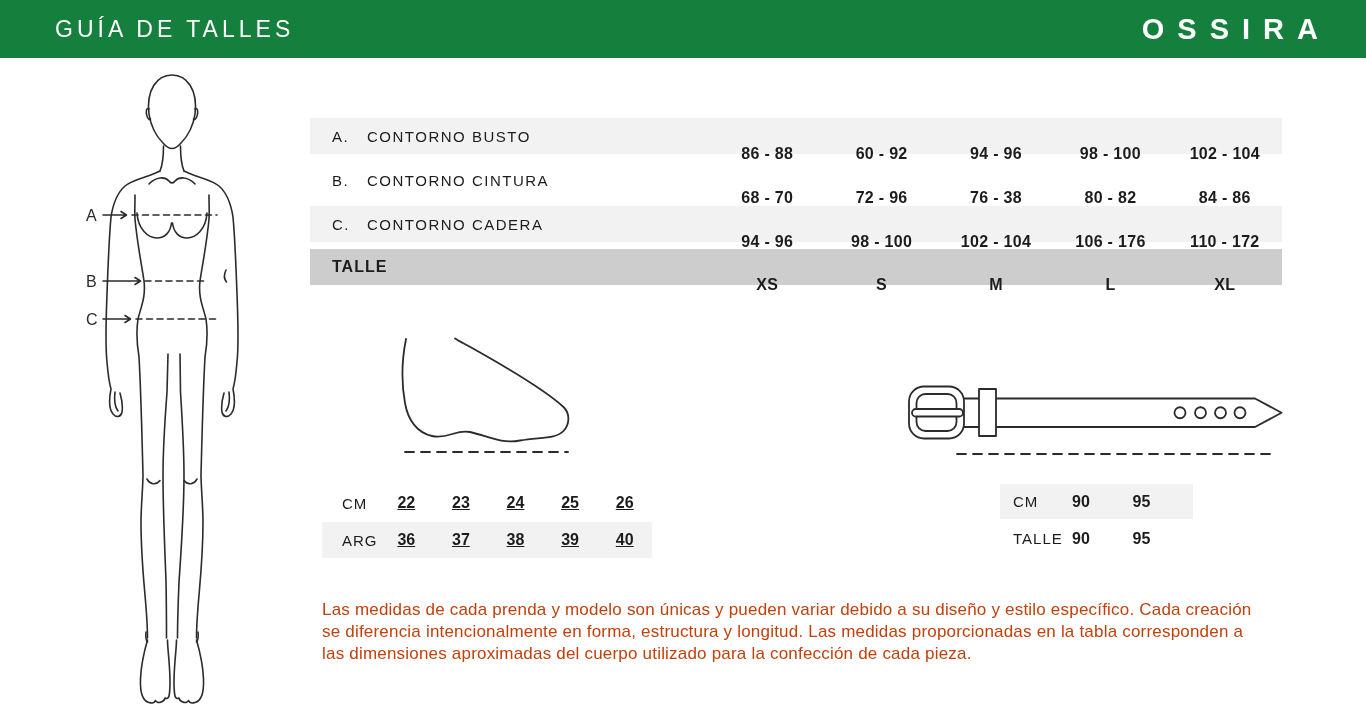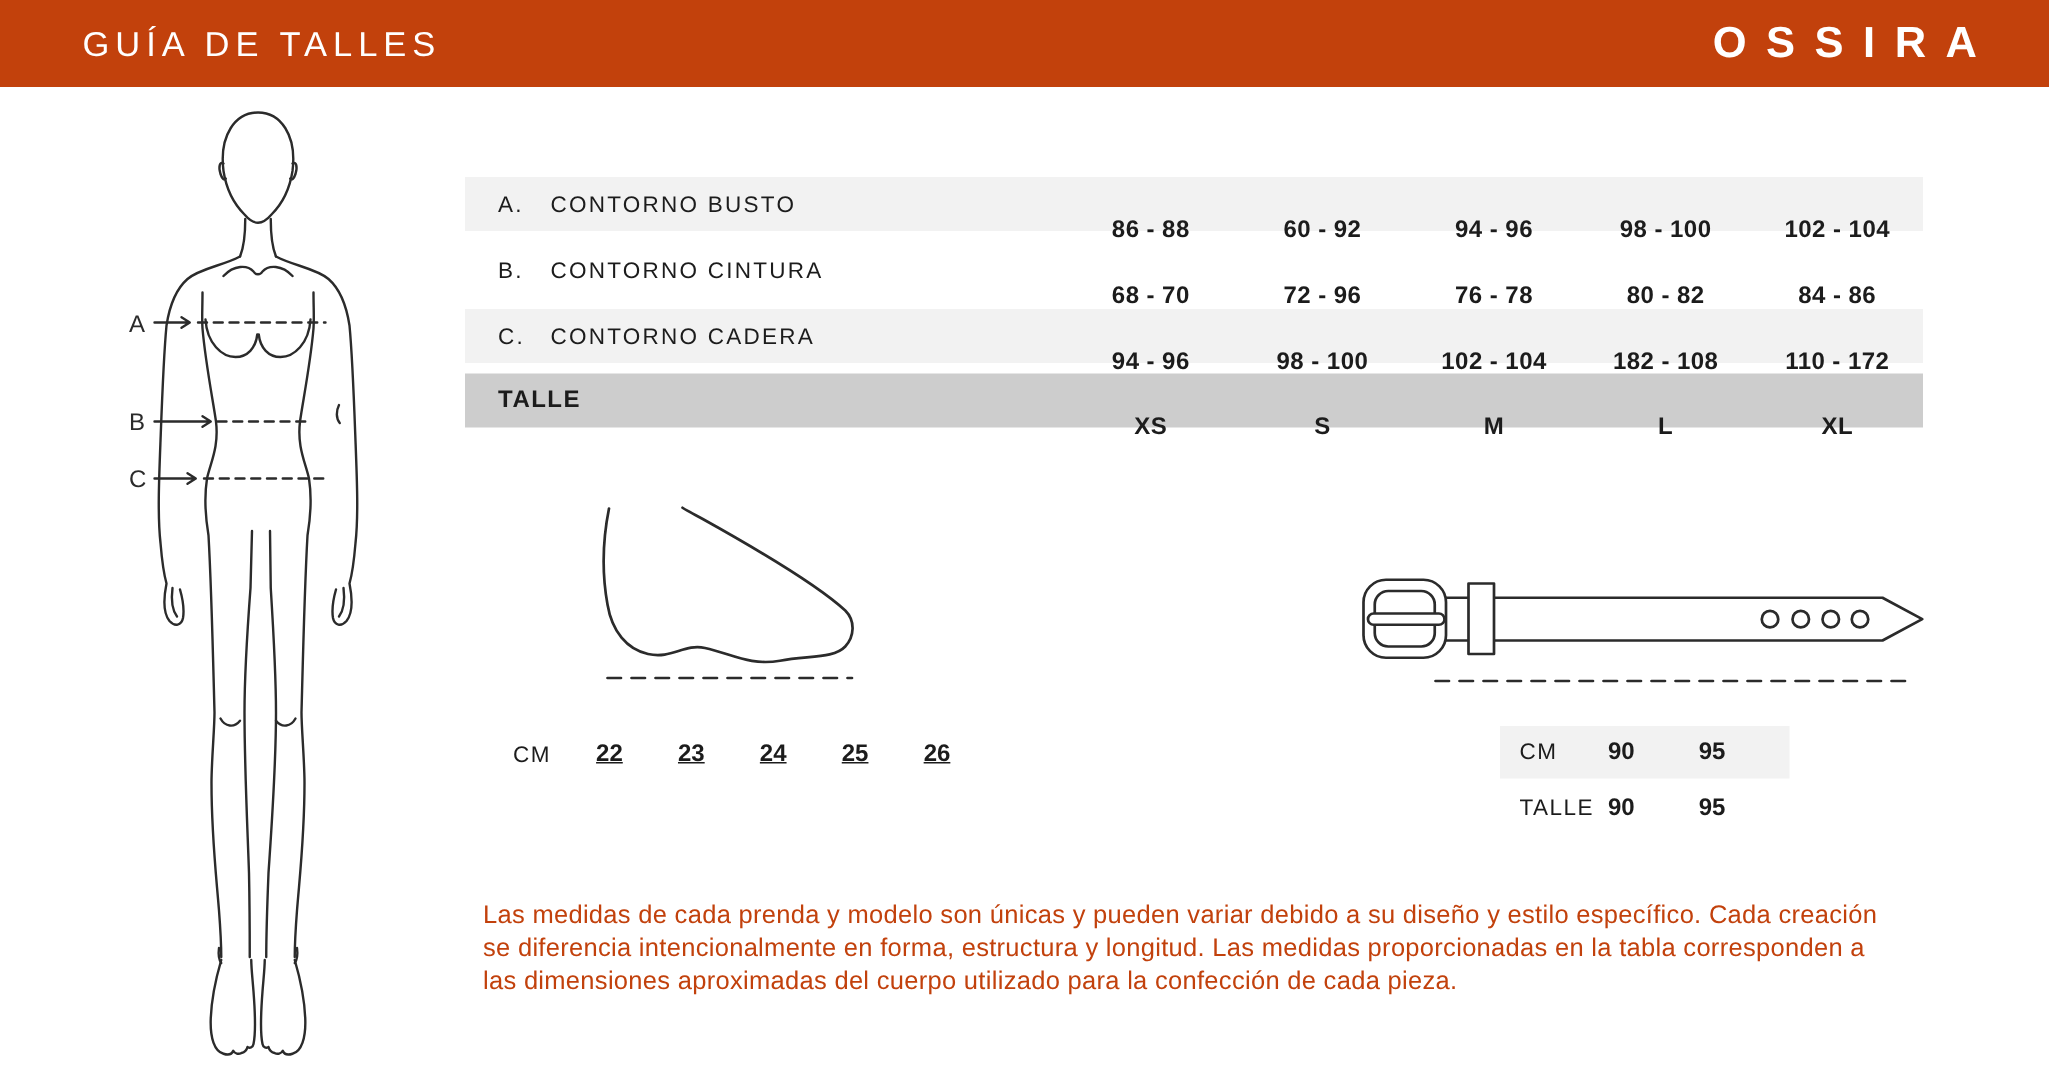--- a/index.html
+++ b/index.html
@@ -1,21 +1,21 @@
 <!DOCTYPE html>
 <html><head>
 <meta charset="utf-8">
 <style>
   * { margin:0; padding:0; box-sizing:border-box; }
   html,body { background:#fff; }
   body { font-family:"Liberation Sans", sans-serif; color:#1c1c1c; }
   .page { position:relative; width:1366px; height:725px; background:#fff; overflow:hidden; }
 
   
-  .header { position:absolute; left:0; top:0; width:1366px; height:58px; background:#c2410c;
+  .header { position:absolute; left:0; top:0; width:1366px; height:58px; background:#15803d;
             display:flex; align-items:center; justify-content:space-between; padding:0 48px 0 55px; }
   .header-title { color:#fff; font-size:23px; font-weight:300; letter-spacing:4px; }
   .brand { color:#fff; font-size:29px; font-weight:700; letter-spacing:13px; margin-right:-13px; }
 
   
   .figure-svg { position:absolute; left:78px; top:62px; width:190px; height:663px; }
   .foot-svg   { position:absolute; left:398px; top:333px; width:175px; height:122px; }
   .belt-svg   { position:absolute; left:902px; top:378px; width:385px; height:85px; }
   .fig-label  { font-family:"Liberation Sans", sans-serif; font-size:16px; fill:#2b2b2b; }
 
@@ -120,33 +120,33 @@
       <div class="st-val">98 - 100</div>
       <div class="st-val">102 - 104</div>
     </div>
     <div class="st-row">
       <div class="st-label">
         <span class="st-letter">B.</span>
         <span>CONTORNO CINTURA</span>
       </div>
       <div class="st-val">68 - 70</div>
       <div class="st-val">72 - 96</div>
-      <div class="st-val">76 - 78</div>
+      <div class="st-val">76 - 38</div>
       <div class="st-val">80 - 82</div>
       <div class="st-val">84 - 86</div>
     </div>
     <div class="st-row stripe gap-sm">
       <div class="st-label">
         <span class="st-letter">C.</span>
         <span>CONTORNO CADERA</span>
       </div>
       <div class="st-val">94 - 96</div>
       <div class="st-val">98 - 100</div>
       <div class="st-val">102 - 104</div>
-      <div class="st-val">182 - 108</div>
+      <div class="st-val">106 - 176</div>
       <div class="st-val">110 - 172</div>
     </div>
     <div class="st-row size-row">
       <div class="st-label">TALLE</div>
       <div class="st-val">XS</div>
       <div class="st-val">S</div>
       <div class="st-val">M</div>
       <div class="st-val">L</div>
       <div class="st-val">XL</div>
     </div>
@@ -160,20 +160,28 @@
   </svg>
 
   <div class="shoe-table">
     <div class="sh-row">
       <div class="sh-label">CM</div>
       <div class="sh-val">22</div>
       <div class="sh-val">23</div>
       <div class="sh-val">24</div>
       <div class="sh-val">25</div>
       <div class="sh-val">26</div>
+    </div>
+    <div class="sh-row stripe">
+      <div class="sh-label">ARG</div>
+      <div class="sh-val">36</div>
+      <div class="sh-val">37</div>
+      <div class="sh-val">38</div>
+      <div class="sh-val">39</div>
+      <div class="sh-val">40</div>
     </div>
   </div>
 
   <svg class="belt-svg" viewBox="0 0 385 85">
     <g fill="none" stroke="#2b2b2b" stroke-width="1.8" stroke-linejoin="round" stroke-linecap="round">
       <path d="M60,20.5 H353 L379.5,34.75 L353,49 H60"></path>
       <rect x="77" y="11" width="17" height="47" fill="#ffffff"></rect>
       <rect x="7" y="8.5" width="55" height="52" rx="15" fill="#ffffff"></rect>
       <rect x="14.5" y="16" width="40" height="37" rx="9" fill="#ffffff"></rect>
       <rect x="10" y="31" width="51" height="7.5" rx="3.75" fill="#ffffff"></rect>

